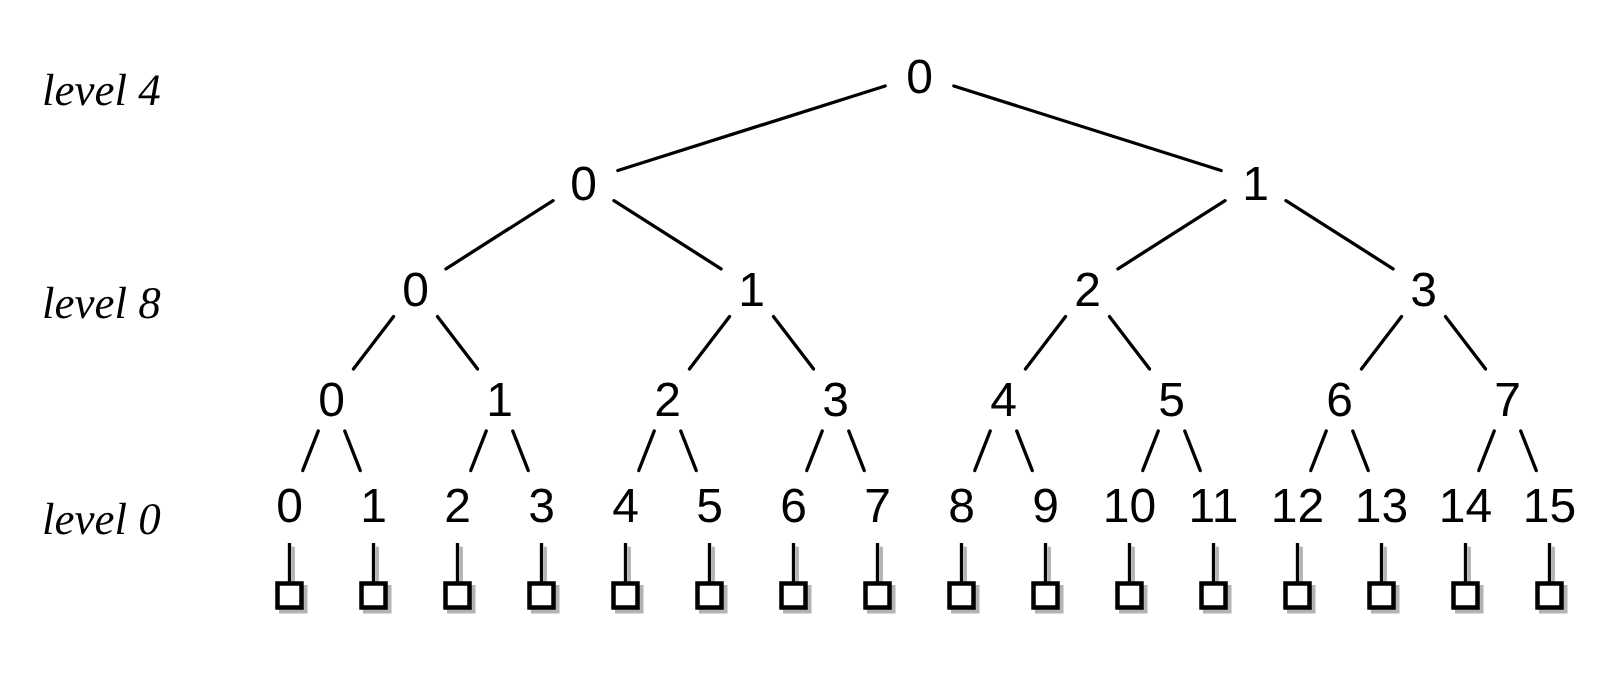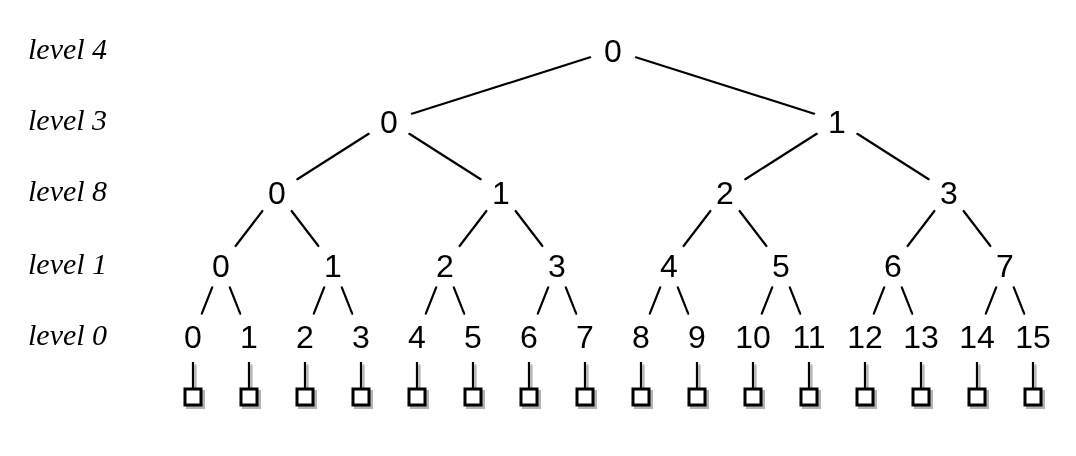--- a/index.html
+++ b/index.html
@@ -13,37 +13,36 @@
   }
   .level-label {
     position: absolute;
     left: 28px;
     transform: translateY(-52%);
     font-family: "Liberation Serif", serif;
     font-style: italic;
     font-size: 30px;
     color: #000000;
     white-space: nowrap;
+    margin-top: 12px;
   }
   svg.tree {
     position: absolute;
     inset: 0;
   }
   svg.tree text {
     font-family: "Liberation Sans", sans-serif;
   }
 </style>
 </head>
 <body>
 
 <div class="canvas">
   <div class="level-label" style="top:50px">level 4</div>
-  <div class="level-label" style="top:121px">level 3</div>
   <div class="level-label" style="top:192px">level 8</div>
-  <div class="level-label" style="top:265px">level 1</div>
   <div class="level-label" style="top:336px">level 0</div>
 
   <svg class="tree" width="1076" height="456" viewBox="0 0 1076 456">
       <line x1="590.1" y1="57.3" x2="411.9" y2="113.7" stroke="#000000" stroke-width="2.2" stroke-linecap="round"></line>
       <line x1="635.9" y1="57.3" x2="814.1" y2="113.7" stroke="#000000" stroke-width="2.2" stroke-linecap="round"></line>
       <line x1="368.7" y1="133.8" x2="297.3" y2="179.2" stroke="#000000" stroke-width="2.2" stroke-linecap="round"></line>
       <line x1="409.3" y1="133.8" x2="480.7" y2="179.2" stroke="#000000" stroke-width="2.2" stroke-linecap="round"></line>
       <line x1="816.7" y1="133.8" x2="745.3" y2="179.2" stroke="#000000" stroke-width="2.2" stroke-linecap="round"></line>
       <line x1="857.3" y1="133.8" x2="928.7" y2="179.2" stroke="#000000" stroke-width="2.2" stroke-linecap="round"></line>
       <line x1="262.4" y1="211.0" x2="235.6" y2="246.0" stroke="#000000" stroke-width="2.2" stroke-linecap="round"></line>

